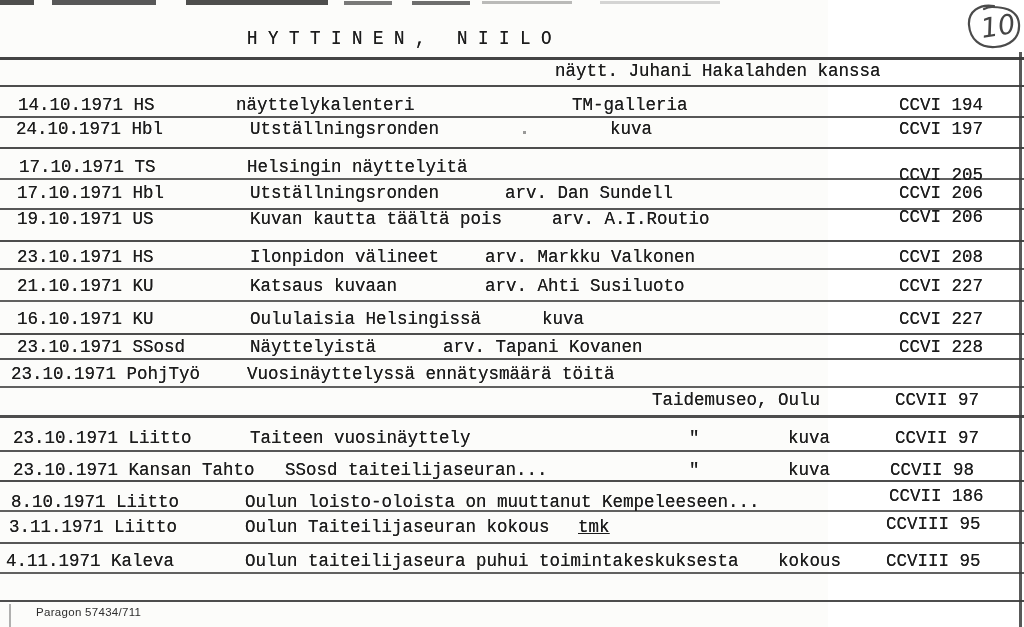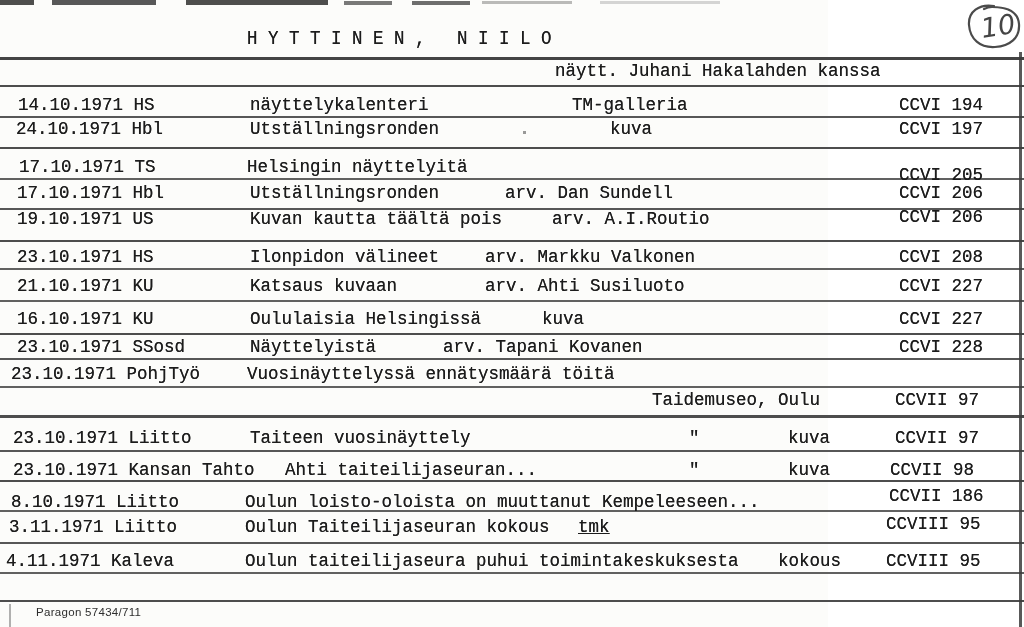--- a/index.html
+++ b/index.html
@@ -102,21 +102,21 @@
   <div class="typed" style="left:555px; top:61px;">näytt. Juhani Hakalahden kanssa</div>
 
   <svg class="circled-number-svg" viewBox="0 0 62 52">
     <path d="M31 5 C 16 2.5, 5 11, 6 24 C 7 38, 17 47, 32 46 C 47 45, 57 37, 56 23 C 55 10, 43 6, 29 6 C 26 6, 23 7, 21 8" fill="none" stroke="#4b4b4b" stroke-width="2.2" stroke-linecap="round"></path>
     <text x="18" y="35" font-size="27" font-style="italic" font-family="DejaVu Sans, sans-serif" fill="#454545" transform="rotate(-9 31 26)">10</text>
   </svg>
 
   <div id="entries-table">
       <div class="row" style="top: 95px;">
         <span class="cell" style="left: 18px;">14.10.1971 HS</span>
-        <span class="cell" style="left: 250px;">näyttelykalenteri</span>
+        <span class="cell" style="left: 236px;">näyttelykalenteri</span>
         <span class="cell" style="left: 572px;">TM-galleria</span>
         <span class="cell" style="left: 899px;">CCVI 194</span>
       </div>
       <div class="row" style="top: 119px;">
         <span class="cell" style="left: 16px;">24.10.1971 Hbl</span>
         <span class="cell" style="left: 250px;">Utställningsronden</span>
         <span class="cell" style="left: 610px;">kuva</span>
         <span class="cell" style="left: 899px;">CCVI 197</span>
       </div>
       <div class="row" style="top: 157px;">
@@ -170,21 +170,21 @@
       </div>
       <div class="row" style="top: 428px;">
         <span class="cell" style="left: 13px;">23.10.1971 Liitto</span>
         <span class="cell" style="left: 250px;">Taiteen vuosinäyttely</span>
         <span class="cell" style="left: 689px;">"</span>
         <span class="cell" style="left: 788px;">kuva</span>
         <span class="cell" style="left: 895px;">CCVII 97</span>
       </div>
       <div class="row" style="top: 460px;">
         <span class="cell" style="left: 13px;">23.10.1971 Kansan Tahto</span>
-        <span class="cell" style="left: 285px;">Ahti taiteilijaseuran...</span>
+        <span class="cell" style="left: 285px;">SSosd taiteilijaseuran...</span>
         <span class="cell" style="left: 689px;">"</span>
         <span class="cell" style="left: 788px;">kuva</span>
         <span class="cell" style="left: 890px;">CCVII 98</span>
       </div>
       <div class="row" style="top: 492px;">
         <span class="cell" style="left: 11px;">8.10.1971 Liitto</span>
         <span class="cell" style="left: 245px;">Oulun loisto-oloista on muuttanut Kempeleeseen...</span>
         <span class="cell" style="left: 889px; top: -6px;">CCVII 186</span>
       </div>
       <div class="row" style="top: 517px;">

